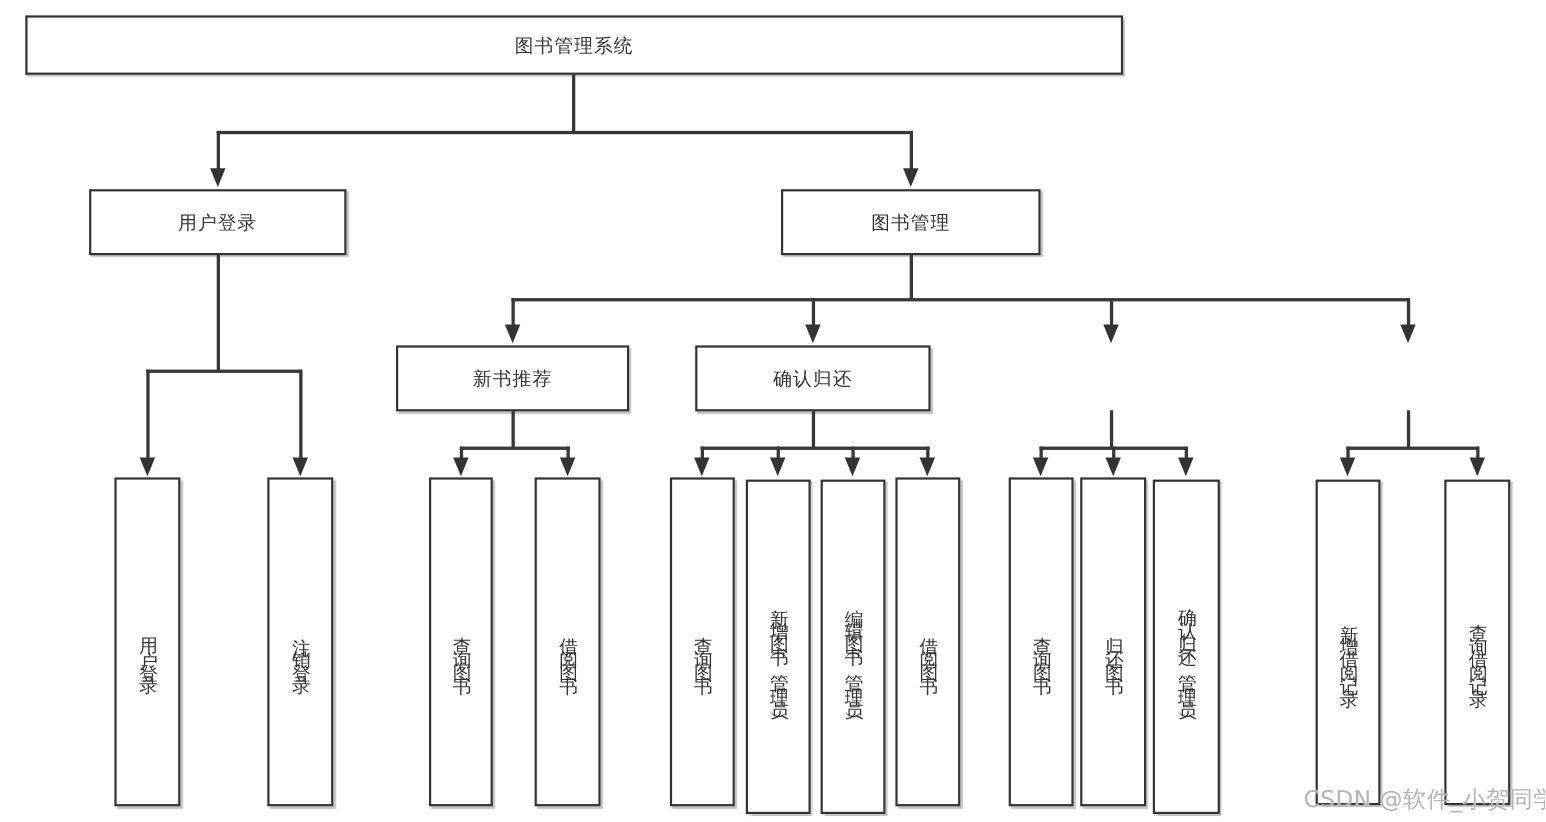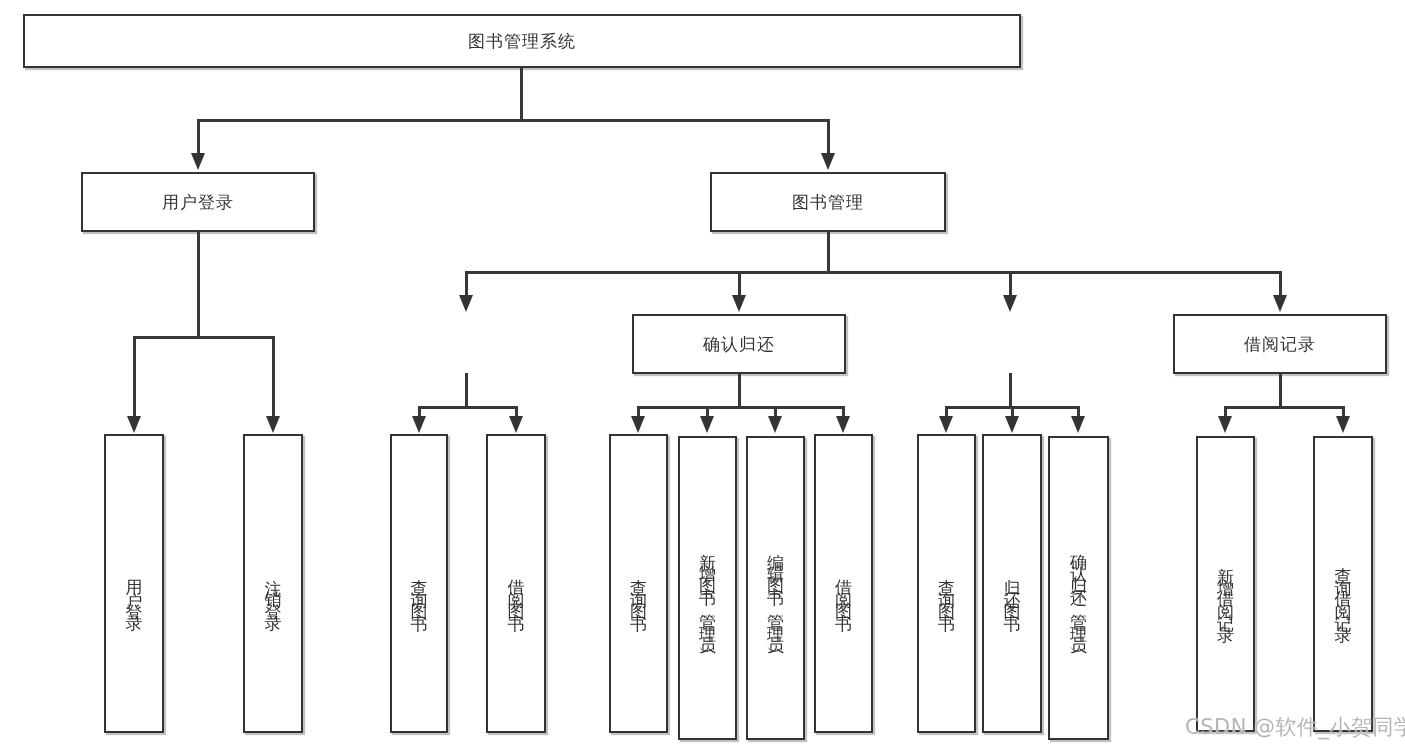--- a/index.html
+++ b/index.html
@@ -92,25 +92,25 @@
   <div class="lh" style="left:465px; top:271px; width:816px;"></div>
   <div class="lv" style="left:465px; top:271px; height:26px;"></div>
   <div class="ar" style="left:459px; top:295px;"></div>
   <div class="lv" style="left:738px; top:271px; height:26px;"></div>
   <div class="ar" style="left:732px; top:295px;"></div>
   <div class="lv" style="left:1009px; top:271px; height:26px;"></div>
   <div class="ar" style="left:1003px; top:295px;"></div>
   <div class="lv" style="left:1279px; top:271px; height:26px;"></div>
   <div class="ar" style="left:1273px; top:295px;"></div>
 
+  <div class="box" style="left:360px; top:314px; width:212px; height:60px;">
+    <span class="hlabel">新书推荐</span>
+  </div>
   <div class="box" style="left:632px; top:314px; width:214px; height:60px;">
     <span class="hlabel">确认归还</span>
-  </div>
-  <div class="box" style="left:1173px; top:314px; width:214px; height:60px;">
-    <span class="hlabel">借阅记录</span>
   </div>
 
   <div class="lv" style="left:465px; top:373px; height:34px;"></div>
   <div class="lh" style="left:418px; top:406px; width:100px;"></div>
   <div class="lv" style="left:418px; top:406px; height:12px;"></div>
   <div class="ar" style="left:412px; top:416px;"></div>
   <div class="lv" style="left:515px; top:406px; height:12px;"></div>
   <div class="ar" style="left:509px; top:416px;"></div>
 
   <div class="lv" style="left:738px; top:373px; height:34px;"></div>

